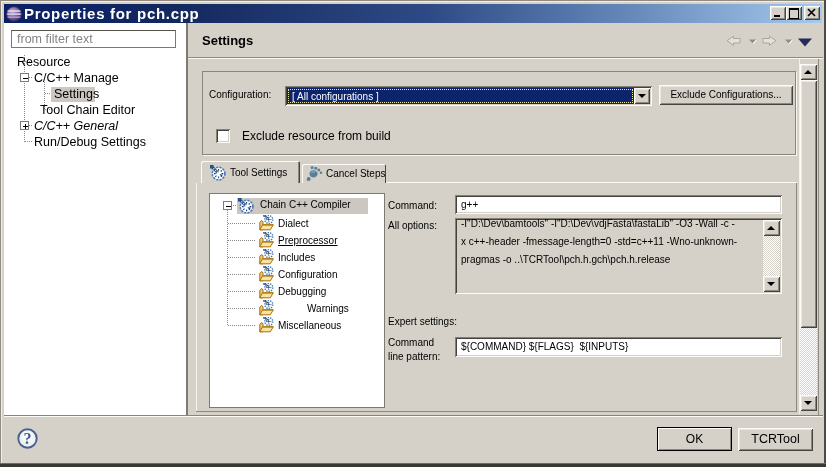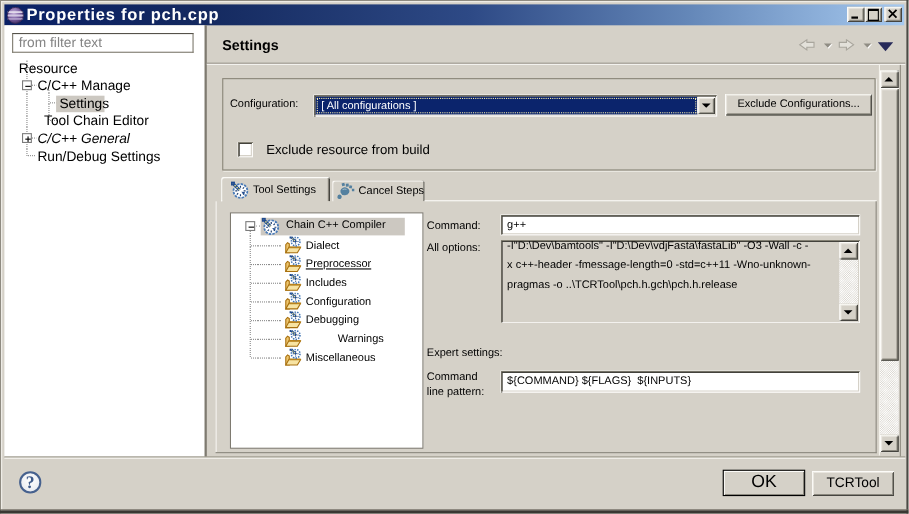--- a/index.html
+++ b/index.html
@@ -305,15 +305,15 @@
   <stop offset="0%" stop-color="#ffffff"></stop>
         <stop offset="70%" stop-color="#eceef2"></stop>
         <stop offset="100%" stop-color="#c9cfdd"></stop>
  </radialGradient>
     </defs>
  <circle cx="10.5" cy="10.5" r="9.2" fill="url(#hg)" stroke="#46618e" stroke-width="1.9"></circle>
  <text x="10.5" y="15.8" text-anchor="middle" font-family="Liberation Serif" font-size="16" font-weight="bold" fill="#3e5a89">?</text>
 </svg>
 
 <div class="abs" style="left:657px;top:427px;width:75px;height:24px;background:#000;"></div>
-<div class="abs raised2" style="left:658px;top:428px;width:73px;height:22px;text-align:center;line-height:22px;font-size:16px;
+<div class="abs raised2" style="left:658px;top:428px;width:73px;height:22px;text-align:center;line-height:22px;font-size:12px;
  box-shadow:inset 1px 1px 0 #fcfbf8, inset -1px -1px 0 #8b887e;">OK</div>
 <div class="abs raised" style="left:738px;top:428px;width:75px;height:23px;text-align:center;line-height:23px;font-size:12.5px;">TCRTool</div>
 
 </body></html>

